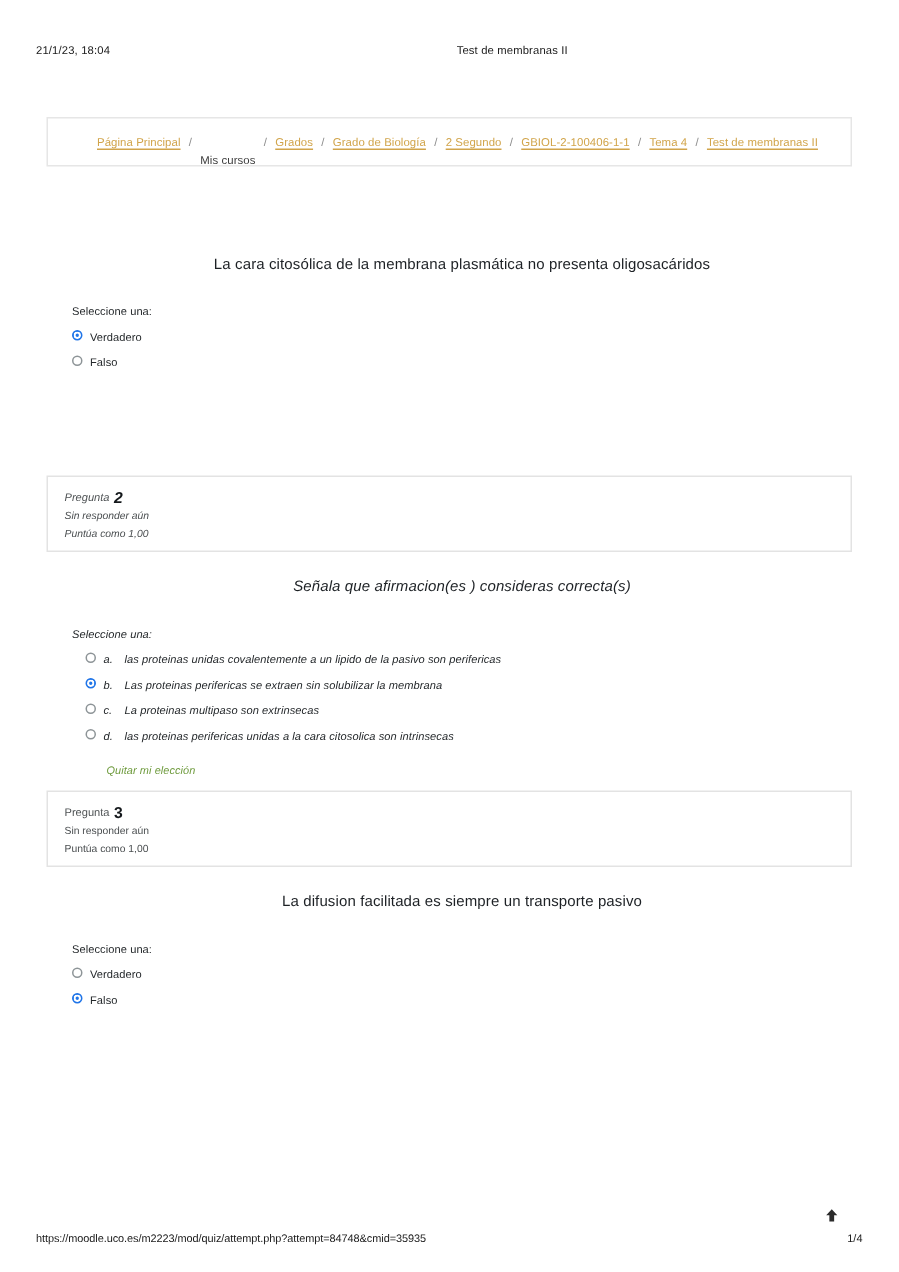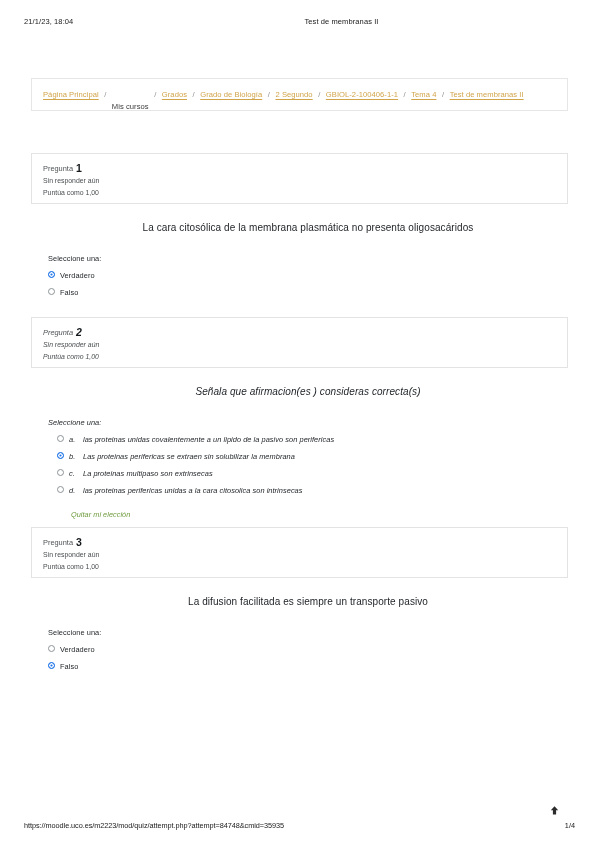--- a/index.html
+++ b/index.html
@@ -20,34 +20,35 @@
   
   .print-header {
     position: absolute;
     top: 17px; left: 0; right: 0;
     display: flex;
     align-items: baseline;
     font-size: 7.5px;
     color: #1a1a1a;
     letter-spacing: .1px;
   }
-  .print-header .ph-date { margin-left: 24px; width: 120px; }
+  .print-header .ph-date { margin-left: 24px; width: 120px; margin-top: 12px; }
   .print-header .ph-title { flex: 1; text-align: center; margin-right: 60px; }
 
   
   .breadcrumb-wrap {
     position: absolute;
     top: 78px; left: 31px;
     width: 537px;
     height: 33px;
     border: 1px solid #e6e6e6;
     background: #fff;
     display: flex;
     align-items: center;
     padding-left: 11px;
+    justify-content: center;
   }
   .breadcrumb {
     display: flex;
     align-items: center;
     flex-wrap: nowrap;
     font-size: 7.6px;
     letter-spacing: .05px;
     white-space: nowrap;
   }
   .crumb-link {
@@ -193,25 +194,20 @@
         <span class="crumb-link">GBIOL-2-100406-1-1</span>
         <span class="crumb-sep">/</span>
         <span class="crumb-link">Tema 4</span>
         <span class="crumb-sep">/</span>
         <span class="crumb-link">Test de membranas II</span>
       </nav>
   </div>
 
   <div id="questions-root">
       <div class="qblock" style="top: 153px;">
-        <div class="qheader">
-          <div class="qh-line1"><span>Pregunta</span><span class="qnum">1</span></div>
-          <div class="qh-line2">Sin responder aún</div>
-          <div class="qh-line3">Puntúa como 1,00</div>
-        </div>
         <div class="qbody">
           <div class="qtext">La cara citosólica de la membrana plasmática no presenta oligosacáridos</div>
           <div class="qprompt">Seleccione una:</div>
           <div class="answers">
             <div class="answer-row">
               <span class="radio checked"></span>
               <span class="opt-text">Verdadero</span>
             </div>
             <div class="answer-row">
               <span class="radio"></span>

